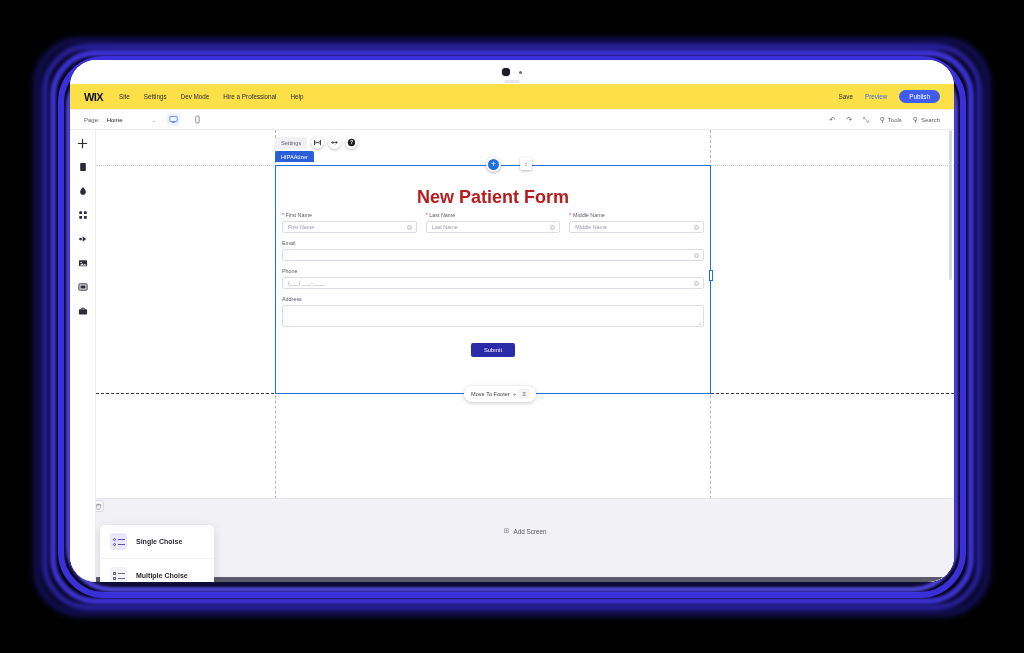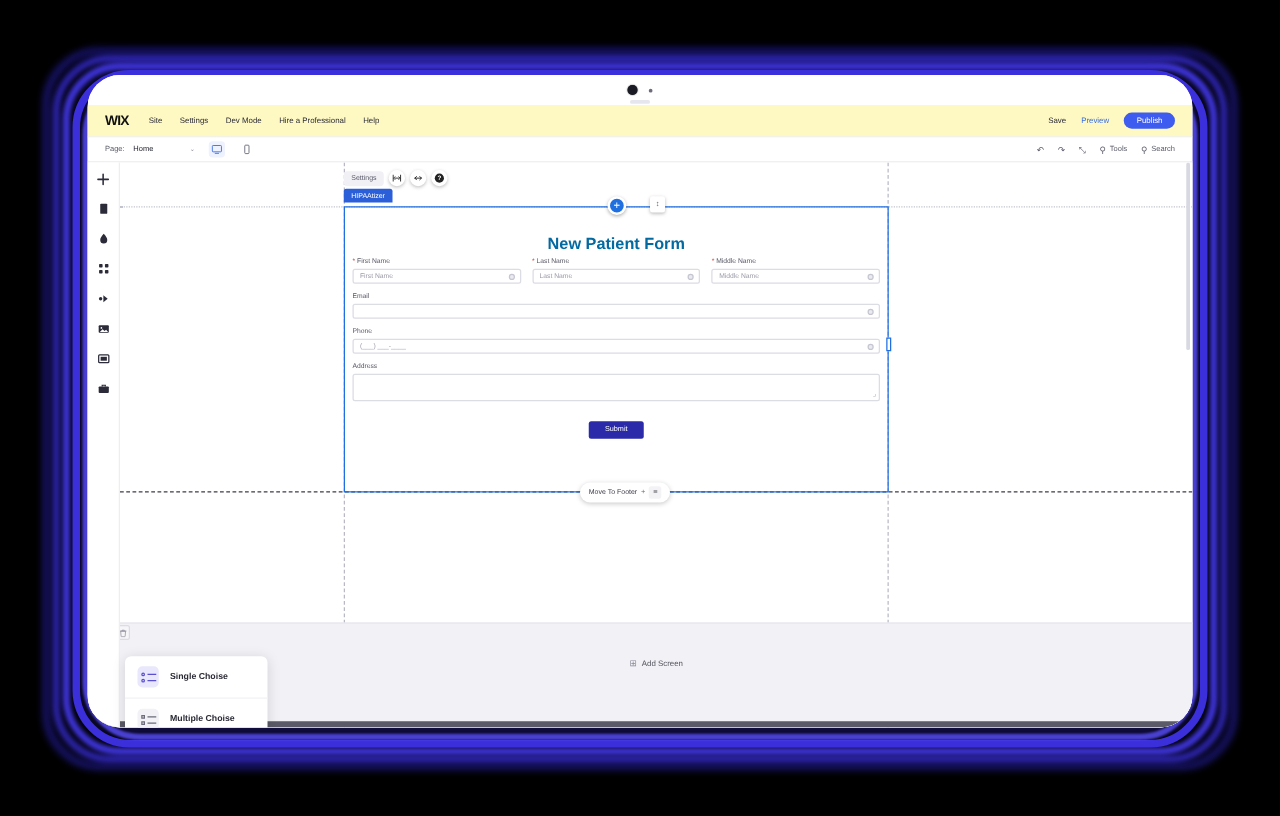--- a/index.html
+++ b/index.html
@@ -38,21 +38,21 @@
     display: flex; align-items: center; justify-content: center;
     gap: 9px; position: relative;
   }
   .cam-big { width: 8px; height: 8px; border-radius: 50%; background: #1b1b25; box-shadow: 0 0 1px #000; }
   .cam-small { width: 3px; height: 3px; border-radius: 50%; background: #6d6d7a; }
   .speaker { position:absolute; bottom:1px; left:50%; transform:translateX(-50%);
              width: 16px; height: 3px; border-radius: 2px; background: #e6e6ee; }
 
   
   .topbar {
-    height: 26px; background: #fef9c3; display: flex; align-items: center;
+    height: 26px; background: #fde047; display: flex; align-items: center;
     padding: 0 14px; border-bottom: 1px solid #f0f0f3;
   }
   .wix-logo { font-weight: 800; font-size: 11px; letter-spacing: -.6px; color: #111; margin-right: 16px; }
   .menu { display: flex; gap: 14px; }
   .menu-item { font-size: 6.3px; color: #2b2b36; cursor: default; }
   .top-right { margin-left: auto; display: flex; align-items: center; gap: 12px; }
   .save-btn { font-size: 6.3px; color: #2b2b36; }
   .preview-btn { font-size: 6.3px; color: #3b6fe0; }
   .publish-btn {
     font-size: 6.3px; color: #fff; background: #3e5cf0;
@@ -150,21 +150,21 @@
     box-shadow: 0 1px 4px rgba(0,0,0,.22);
   }
   .move-footer .lbl { font-size: 5.6px; color: #3b3b47; }
   .move-footer .pl { font-size: 6px; color: #6a6a76; }
   .mf-grip { width: 10px; height: 10px; background: #f3f3f6; border-radius: 2px;
              display:flex; align-items:center; justify-content:center; font-size:6px; color:#55555f; }
 
   
   .form { position: absolute; left: 186px; top: 45px; width: 422px; }
   .form-title {
-    text-align: center; font-size: 13px; font-weight: 700; color: #0369a1;
+    text-align: center; font-size: 18px; font-weight: 700; color: #b91c1c;
     margin: 12px 0 4px;
   }
   .row { display: flex; gap: 9px; margin-bottom: 7px; }
   .field { flex: 1; }
   .flabel { font-size: 5.4px; color: #5a5a68; margin-bottom: 3px; display: block; }
   .req { color: #e04747; }
   .fin {
     height: 12px; border: 1px solid #dcdce4; background: #fff;
     border-radius: 2px; display: flex; align-items: center;
     padding: 0 5px; position: relative;

